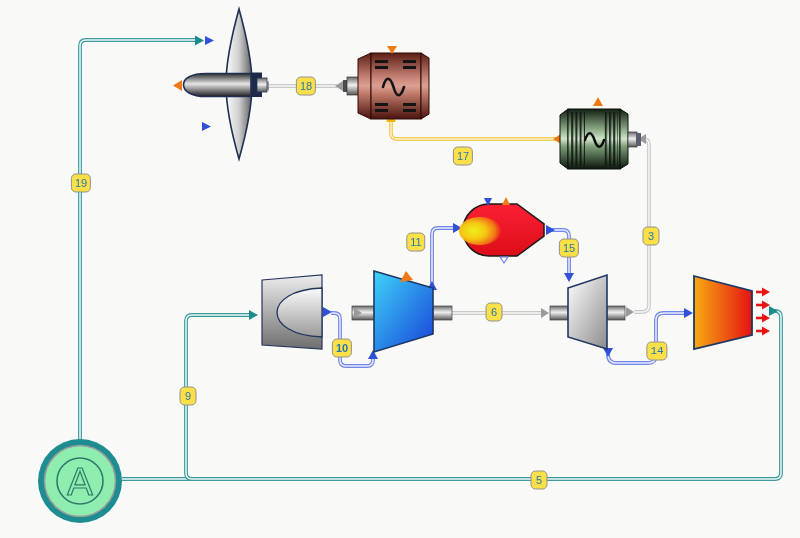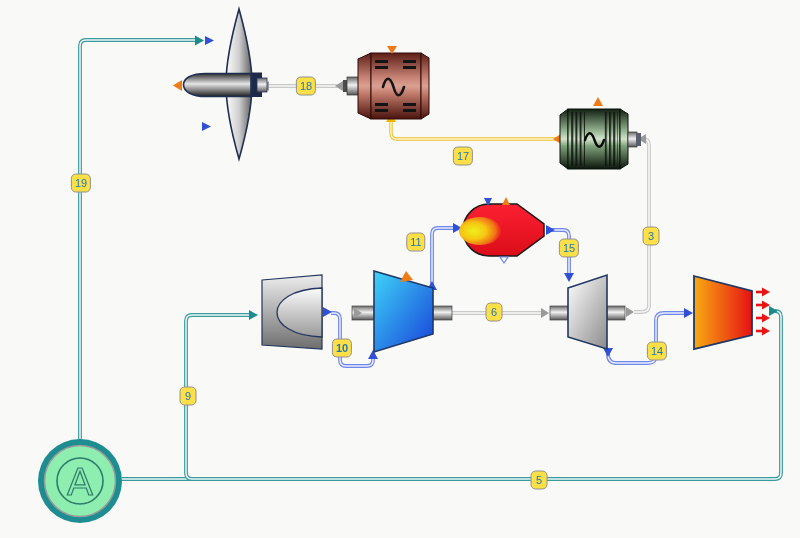--- a/index.html
+++ b/index.html
@@ -246,20 +246,20 @@
     <circle cx="80" cy="481" r="23" fill="none" stroke="#2e7a6b" stroke-width="1.6"></circle>
     <text x="80" y="495" text-anchor="middle" font-family="DejaVu Sans, sans-serif" font-size="38" fill="none" stroke="#2e7a6b" stroke-width="1.2">A</text>
   </g>
 </svg>
 
 <div class="stream-label" style="left:188px;top:396px;">9</div>
 <div class="stream-label" style="left:342px;top:348px;font-weight:bold;">10</div>
 <div class="stream-label" style="left:416px;top:242px;">11</div>
 <div class="stream-label" style="left:569px;top:248px;">15</div>
 <div class="stream-label" style="left:494px;top:312px;">6</div>
-<div class="stream-label" style="left:657px;top:351px;">14</div>
+<div class="stream-label" style="left:657px;top:351px;font-family:Liberation Mono, monospace;">14</div>
 <div class="stream-label" style="left:539px;top:480px;">5</div>
 <div class="stream-label" style="left:651px;top:236px;">3</div>
 <div class="stream-label" style="left:463px;top:156px;text-align:center;">17</div>
 <div class="stream-label" style="left:306px;top:86px;">18</div>
 <div class="stream-label" style="left:81px;top:183px;">19</div>
 
 </div>
 
 </body></html>

